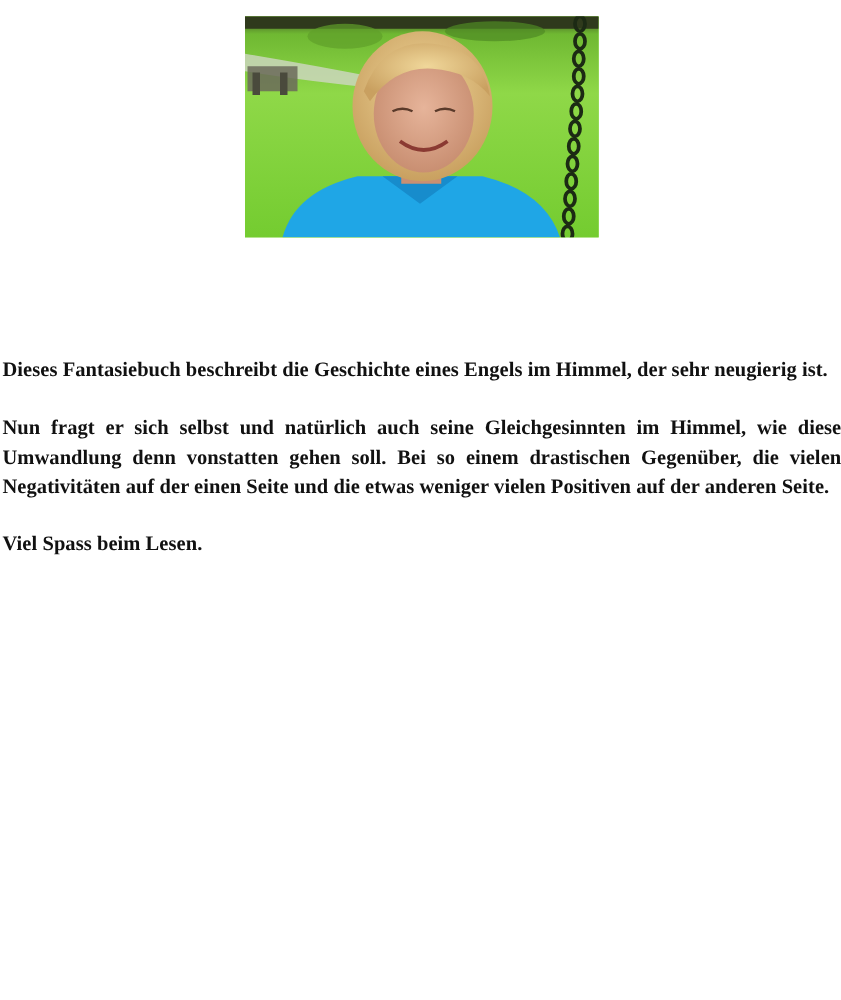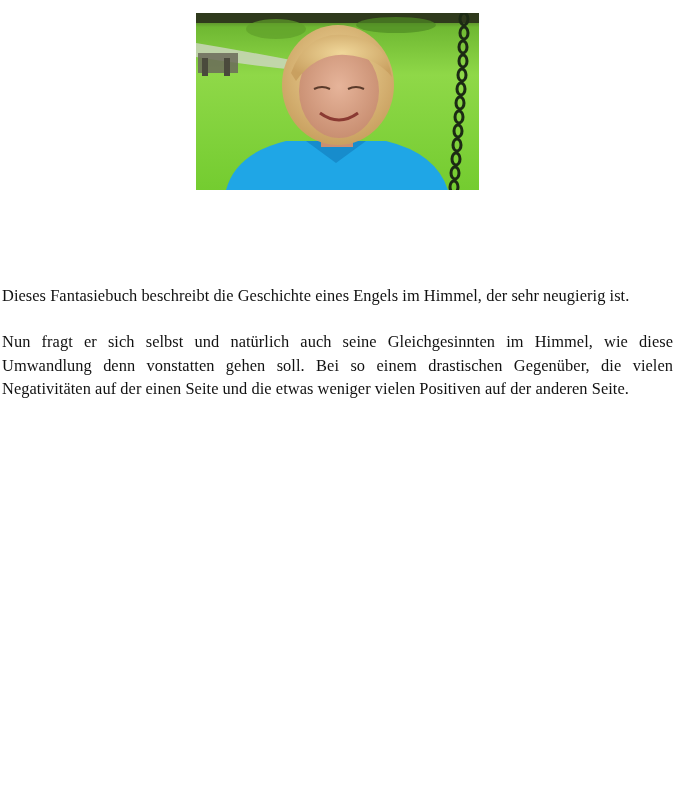--- a/index.html
+++ b/index.html
@@ -26,20 +26,21 @@
   }
   .photo svg { display: block; width: 100%; height: 100%; }
   .text-body {
     position: absolute;
     left: 2px;
     top: 284px;
     width: 671px;
     font-size: 16.4px;
     line-height: 23.2px;
     letter-spacing: 0.05px;
+    font-weight: bold;
   }
   .text-body p {
     margin: 0 0 23.2px 0;
     text-align: justify;
     text-align-last: left;
   }
 </style>
 </head>
 <body>
 
@@ -103,13 +104,14 @@
       <ellipse cx="260" cy="146" rx="4" ry="6"></ellipse>
       <ellipse cx="259" cy="160" rx="4" ry="6"></ellipse>
       <ellipse cx="258" cy="174" rx="4" ry="6"></ellipse>
     </g>
   </svg>
 </div>
 
 <div class="text-body">
   <p>Dieses Fantasiebuch beschreibt die Geschichte eines Engels im Himmel, der sehr neugierig ist.</p>
   <p>Nun fragt er sich selbst und natürlich auch seine Gleichgesinnten im Himmel, wie diese Umwandlung  denn  vonstatten gehen soll. Bei so einem drastischen Gegenüber, die vielen Negativitäten auf der einen Seite und die etwas weniger vielen Positiven auf der anderen Seite.</p>
+  <p>Viel Spass beim Lesen.</p>
 </div>
 
 </body></html>

